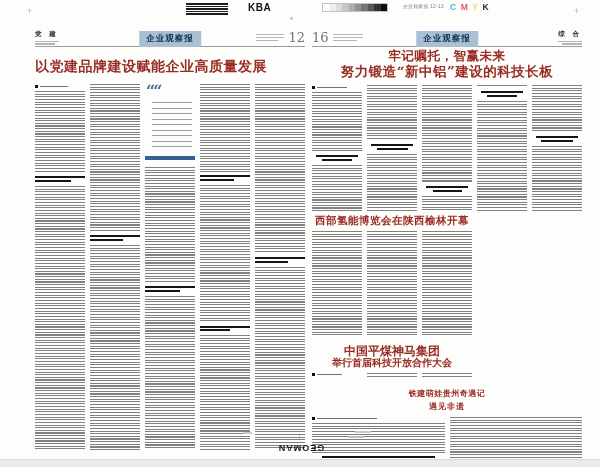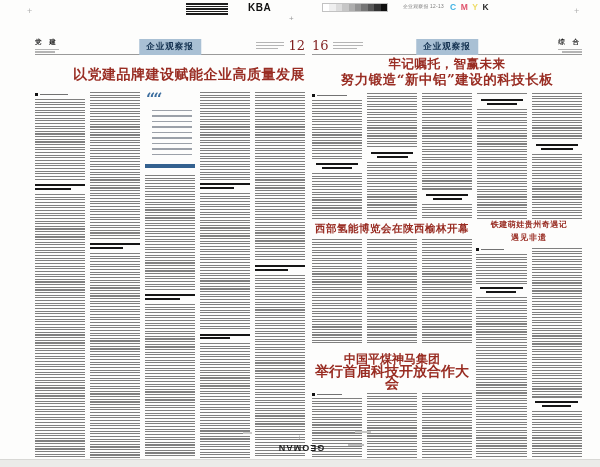--- a/index.html
+++ b/index.html
@@ -11,38 +11,38 @@
   .foldbars{position:absolute;left:186px;top:3px;width:42px;}
   .foldbars div{height:1.6px;background:#1d1d1d;margin-bottom:1px;}
   .kba{position:absolute;left:248px;top:2px;font-size:10px;font-weight:bold;letter-spacing:.5px;color:#111;}
   .grayscale{position:absolute;left:322px;top:3px;width:64px;height:7px;display:flex;border:.5px solid #c2c2c2;}
   .grayscale div{flex:1;}
   .joblabel{position:absolute;left:403px;top:3px;font-size:4.8px;color:#7a7a7a;letter-spacing:.3px;white-space:nowrap;}
   .cmyk{position:absolute;left:450px;top:1.5px;display:flex;gap:4.5px;font-size:8.5px;font-weight:bold;}
   .cmyk .c{color:#3fb3e4}.cmyk .m{color:#e0566e}.cmyk .y{color:#eedc66}.cmyk .k{color:#2b2b2b}
 
   
-  .page{position:absolute;top:30px;width:270px;height:418px;margin-top:8px;}
+  .page{position:absolute;top:30px;width:270px;height:418px;}
   #pageL{left:35px;} #pageR{left:312px;}
   .phead{position:relative;height:15px;}
   .corner-chars{font-size:6.5px;font-weight:bold;letter-spacing:3px;color:#222;white-space:nowrap;}
   .tl{height:1.1px;background:#b5b5b5;margin-top:1.7px;width:24px;}
   .mbox{position:absolute;left:50%;transform:translateX(-50%);top:1px;background:#a9c0d4;
         padding:2px 7px;font-family:"DejaVu Serif",serif;font-weight:bold;font-size:8.5px;
         color:#12304f;letter-spacing:1px;white-space:nowrap;}
-  .pnum{font-family:"DejaVu Serif",serif;font-size:13px;color:#7f1d1d;line-height:1;}
+  .pnum{font-family:"DejaVu Serif",serif;font-size:13px;color:#737373;line-height:1;}
   .hinfoL{position:absolute;right:0;top:1px;display:flex;gap:4px;align-items:center;}
   .hinfoR{position:absolute;left:0;top:1px;display:flex;gap:4px;align-items:center;}
   .cornerL{position:absolute;left:0;top:0;}
   .cornerR{position:absolute;right:0;top:0;display:flex;flex-direction:column;align-items:flex-end;}
   .hrule{height:1px;background:#9a9a9a;margin-top:1px;}
 
   
   .red{color:#992d23;}
-  .hl1{margin-top:11px;text-align:right;font-family:"DejaVu Serif",serif;font-weight:bold;
+  .hl1{margin-top:11px;text-align:left;font-family:"DejaVu Serif",serif;font-weight:bold;
        font-size:14px;line-height:17px;letter-spacing:.5px;white-space:nowrap;}
   .hl2a{margin-top:1px;text-align:center;font-family:"DejaVu Serif",serif;font-weight:bold;
         font-size:12.5px;line-height:15px;letter-spacing:.5px;}
   .hl2b{text-align:center;font-family:"DejaVu Serif",serif;font-weight:bold;
         font-size:13.5px;line-height:16px;letter-spacing:.5px;white-space:nowrap;}
 
   
   .body{display:flex;gap:5px;}
   .col{flex:1;min-width:0;display:flex;flex-direction:column;}
   .gk{width:100%;background:repeating-linear-gradient(to bottom,rgba(25,25,25,.55) 0,
@@ -252,37 +252,37 @@
       <div class="col">
         <div class="gk" style="height:48px"></div>
         <div class="bh c">
             <div class="bl" style="width:85%"></div>
             <div class="bl" style="width:64%"></div>
           </div>
         <div class="gk fill"></div>
       </div>
     </div>
 
-    <div style="display:flex;gap:4px;height:240px;">
+    <div style="display:flex;gap:10px;height:240px;flex-direction:column;">
 
       <div style="width:160px;display:flex;flex-direction:column;">
         <div class="subhl" style="font-size:10.5px;line-height:13px;margin-top:3px;letter-spacing:.5px;">西部氢能博览会在陕西榆林开幕</div>
         <div class="body" style="margin-top:4px;height:106px;">
           <div class="col">
               <div class="gk fill"></div>
             </div>
           <div class="col">
               <div class="gk fill"></div>
             </div>
           <div class="col">
               <div class="gk fill"></div>
             </div>
         </div>
         <div class="subhl" style="font-size:12px;line-height:12px;margin-top:8px;">中国平煤神马集团</div>
-        <div class="subhl" style="font-size:14px;line-height:12px;">举行首届科技开放合作大会</div>
+        <div class="subhl" style="font-size:10px;line-height:12px;">举行首届科技开放合作大会</div>
         <div class="body" style="margin-top:4px;flex:1;">
           <div class="col">
             <div class="by" style="margin:0 0 2px">
                 <span class="sq"></span>
                 <span class="byl" style="width:50%"></span>
               </div>
             <div class="gk fill"></div>
           </div>
           <div class="col">
               <div class="gk fill"></div>

